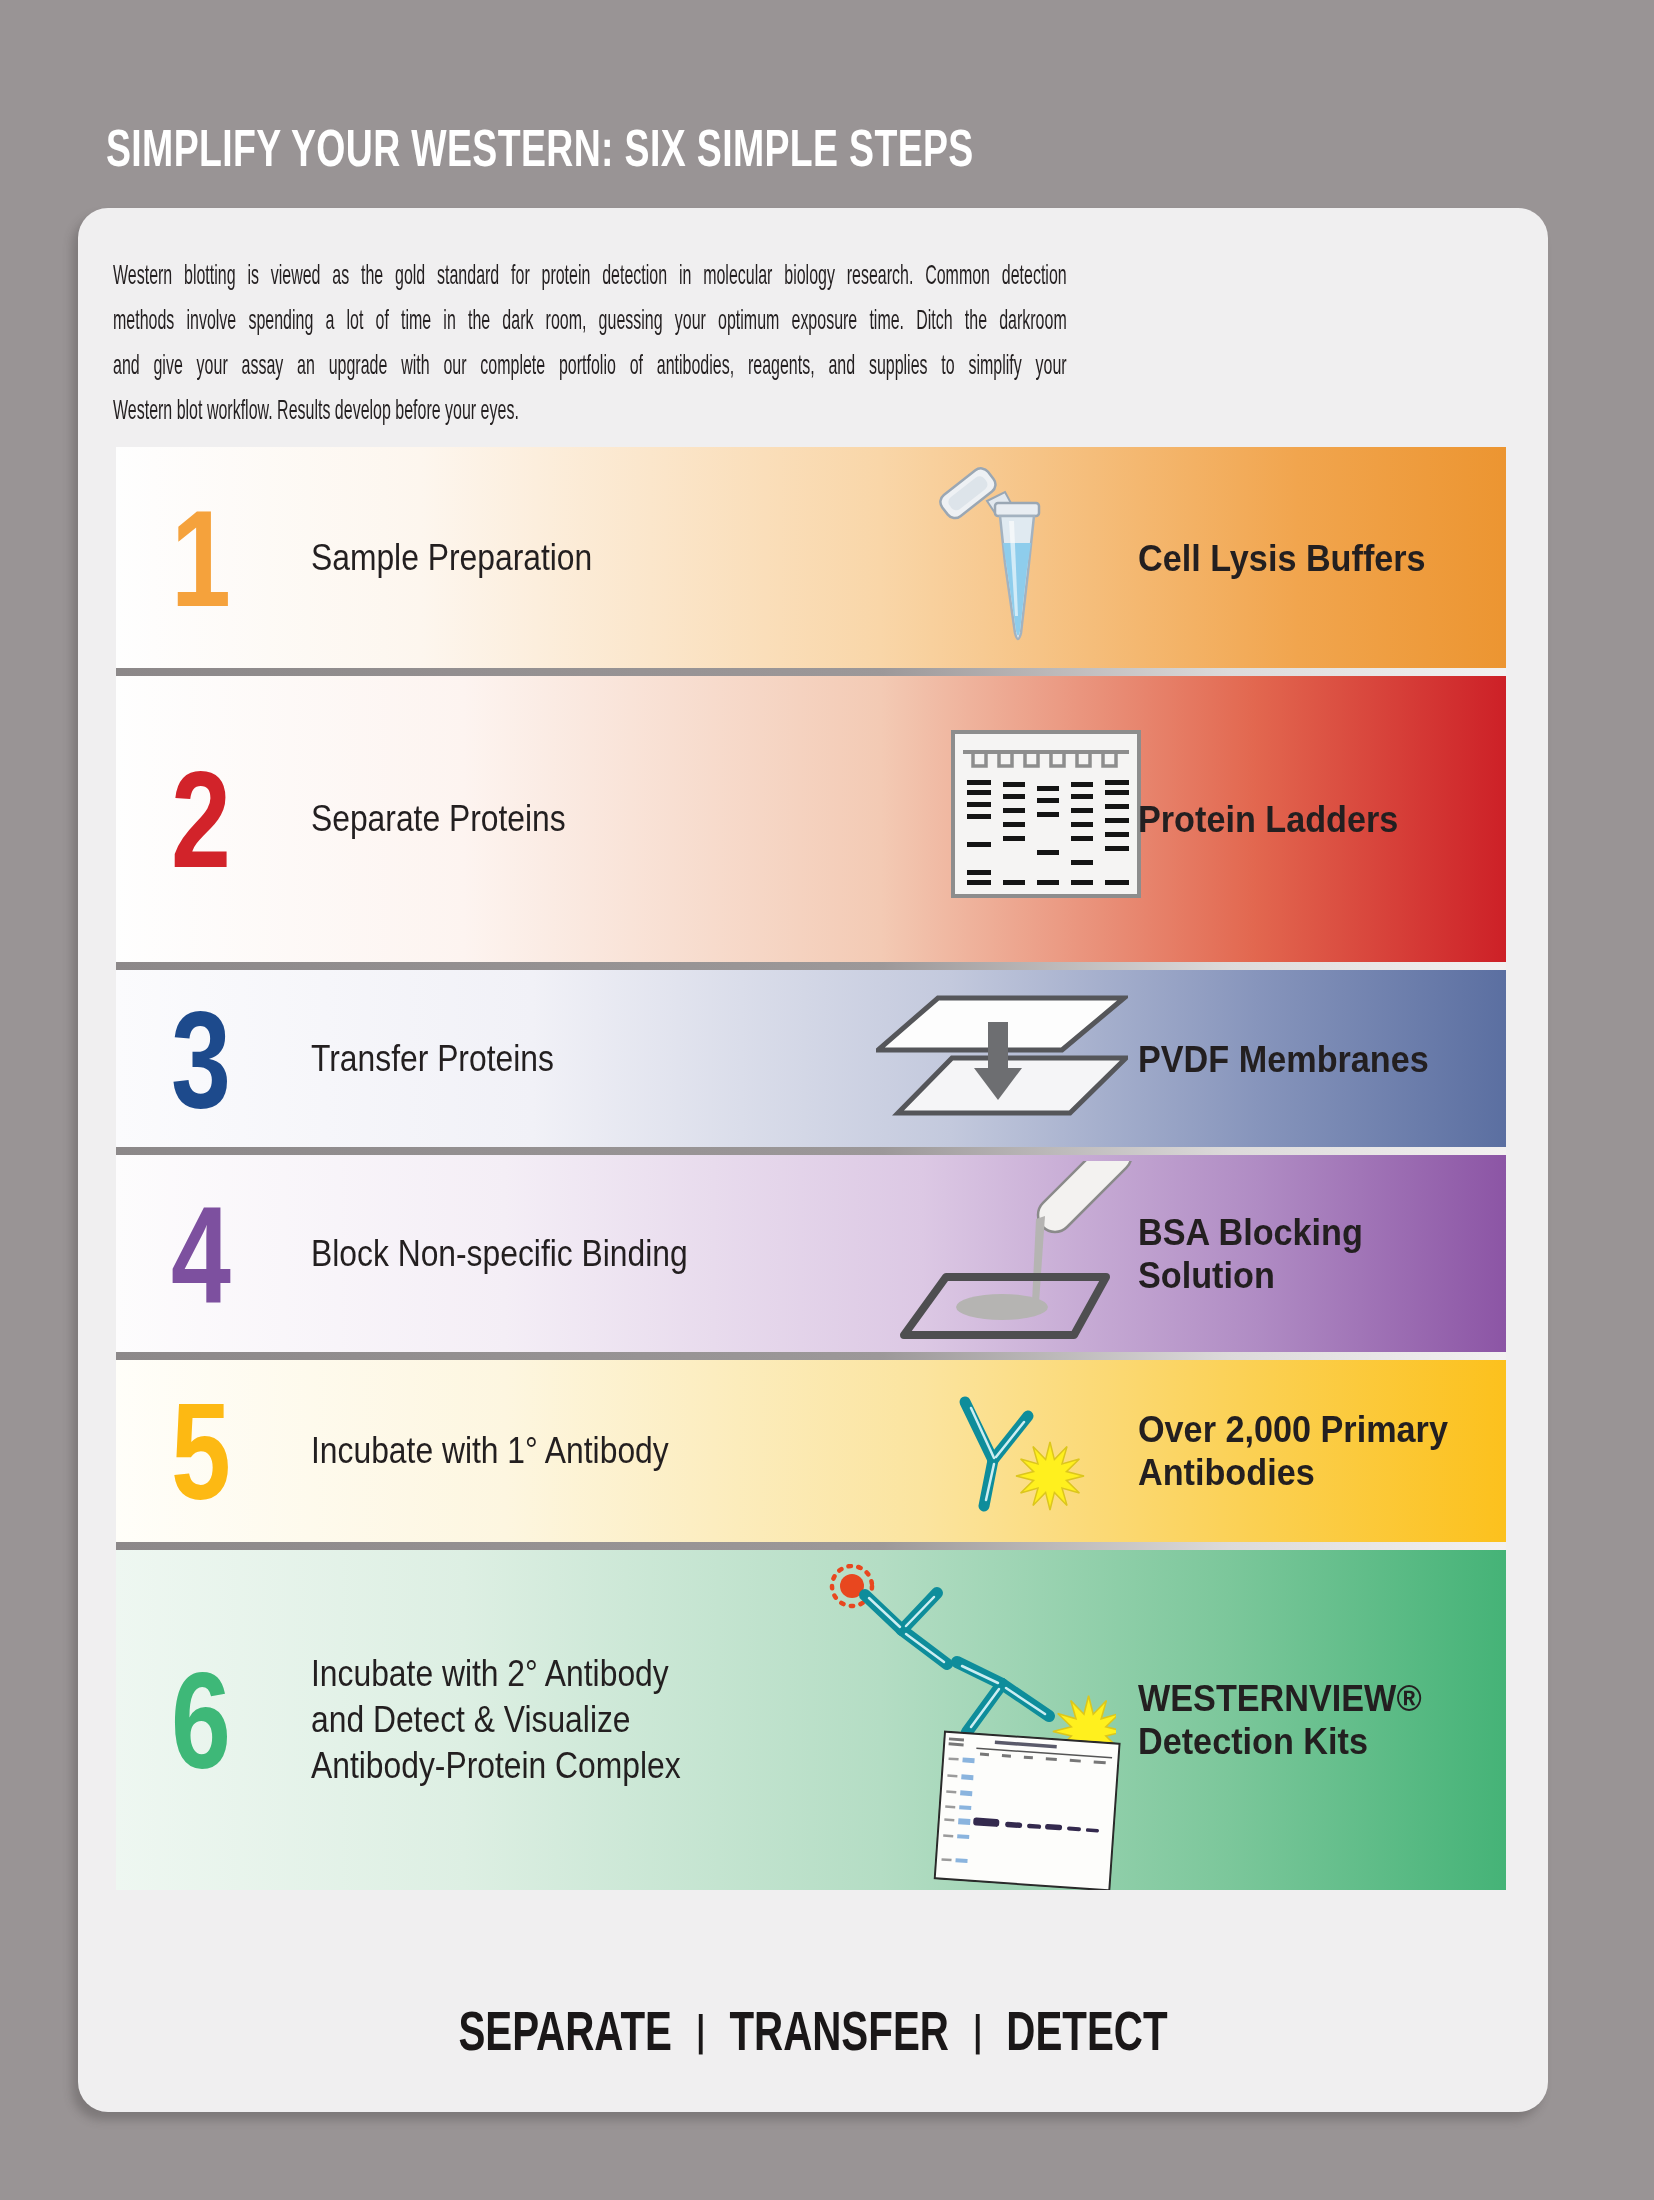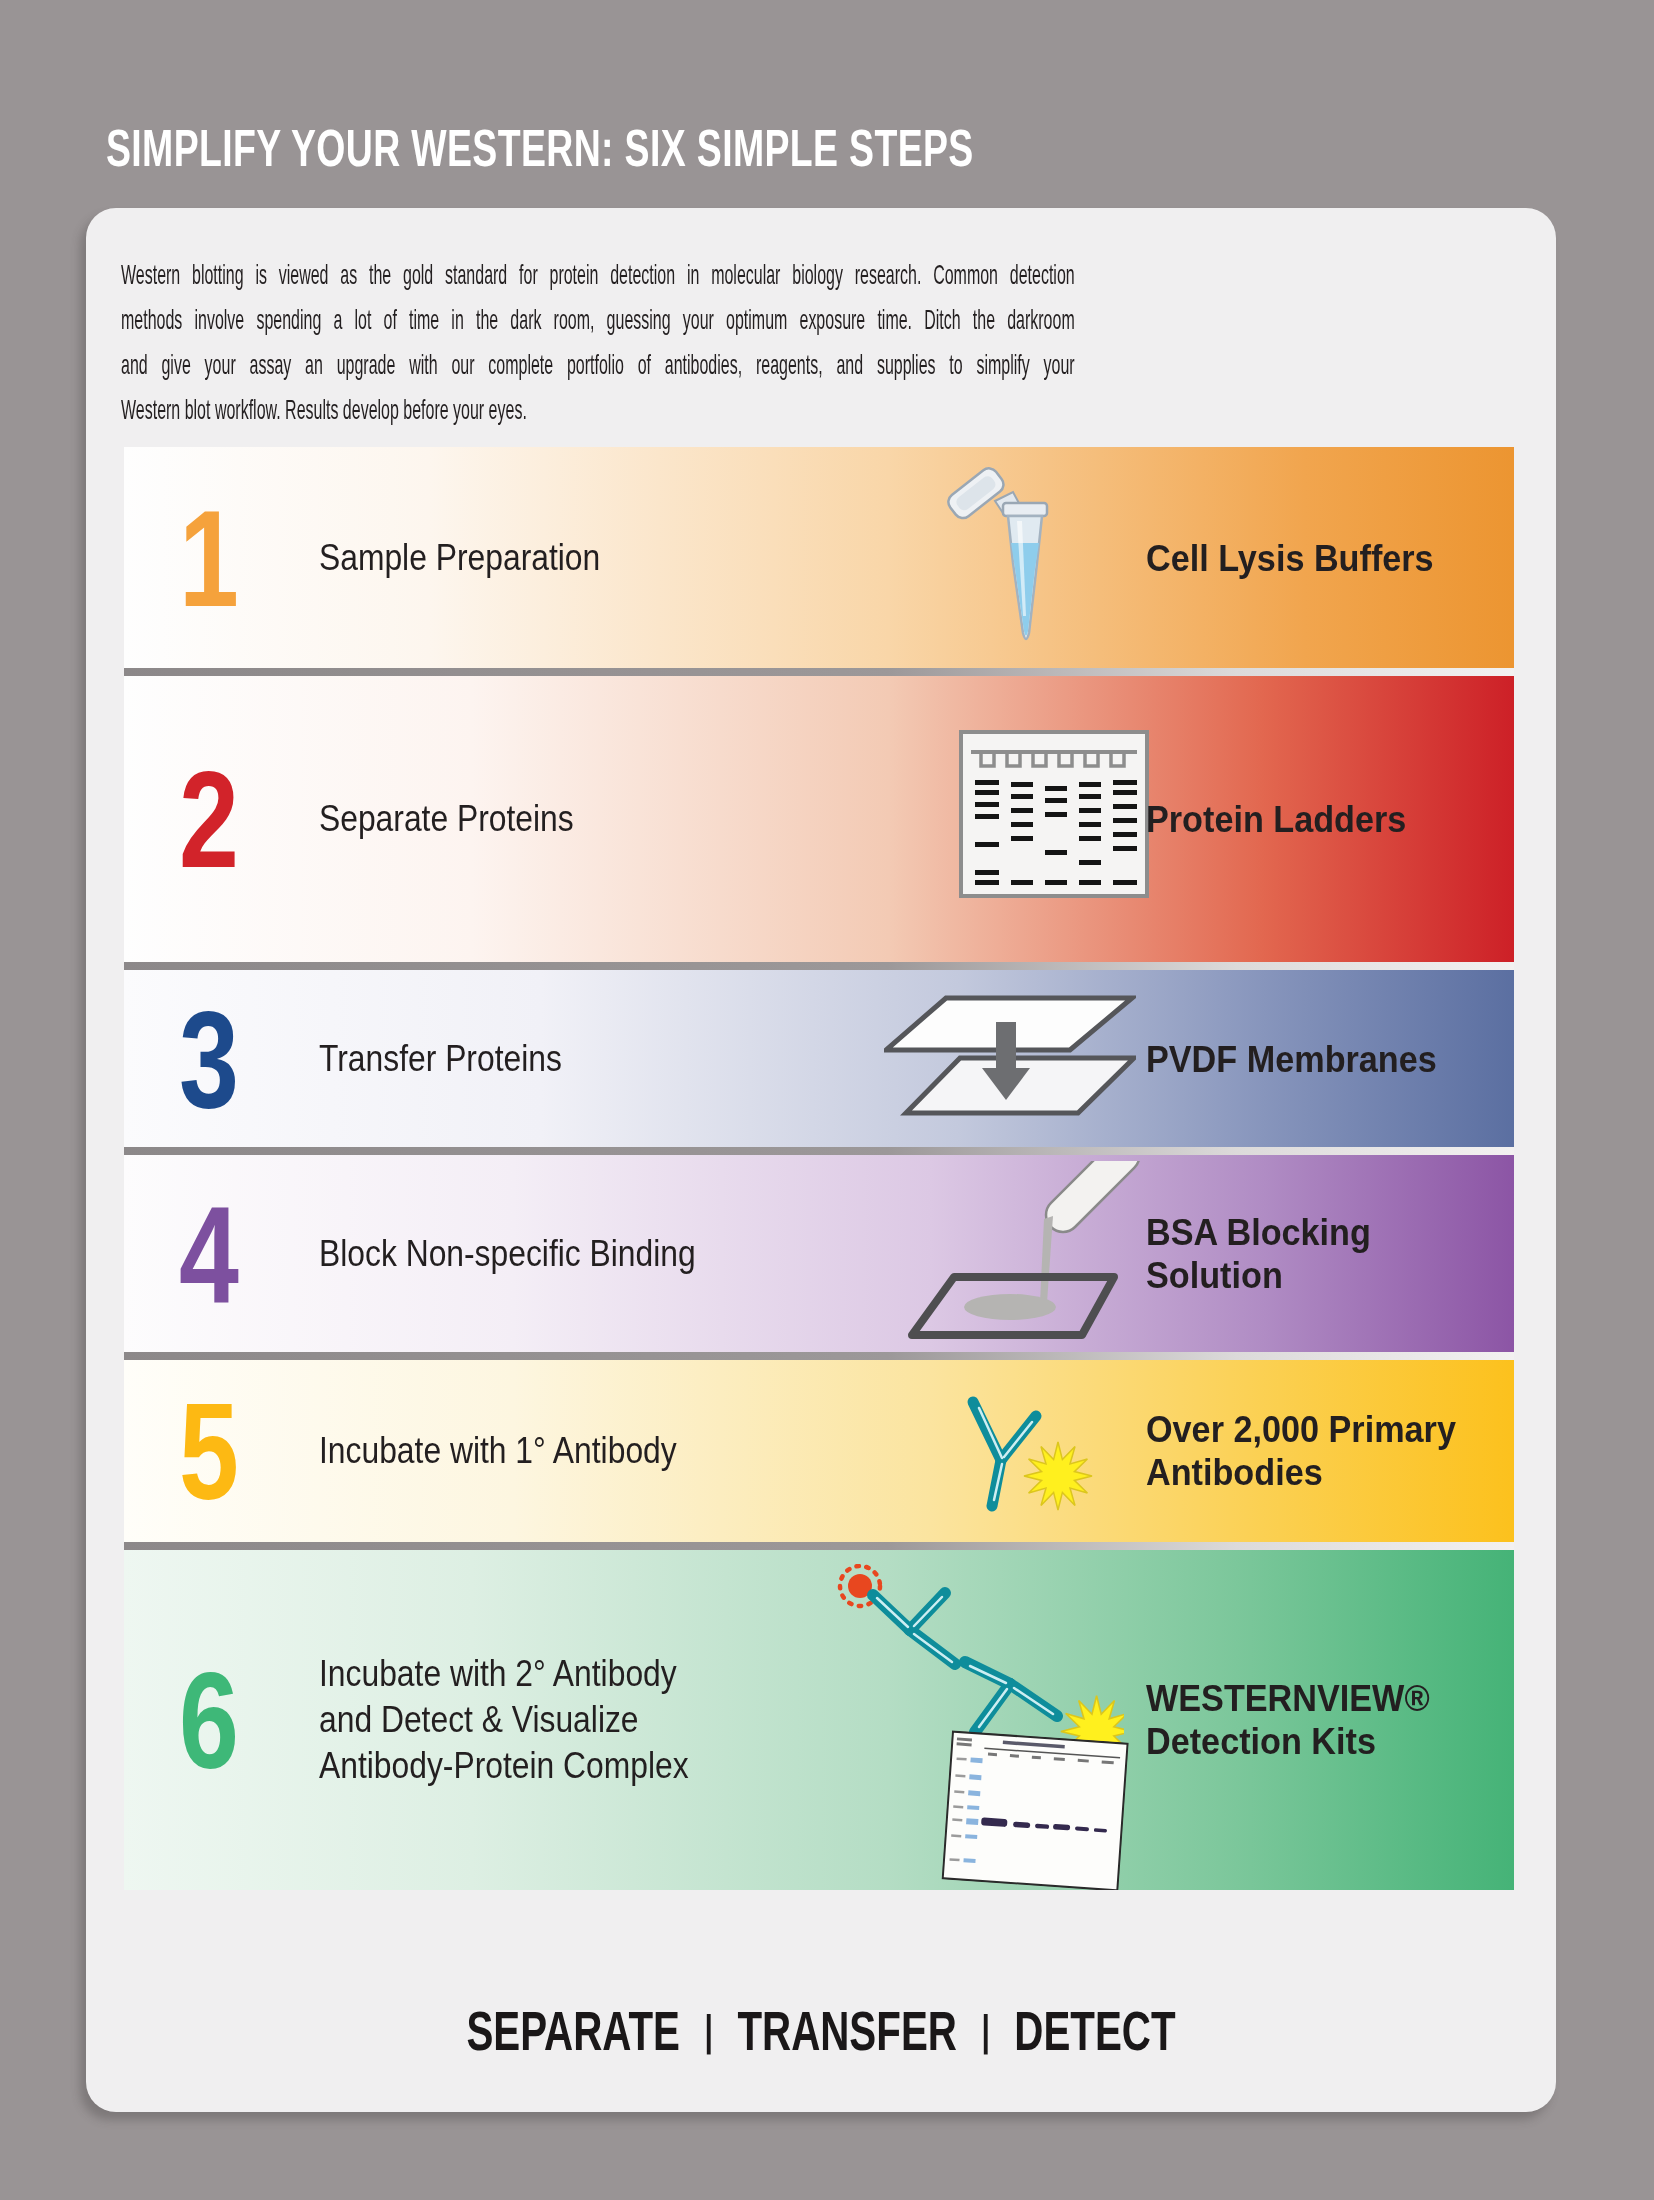--- a/index.html
+++ b/index.html
@@ -10,21 +10,21 @@
     color:#231f20;
   }
   .page-title{
     position:absolute;left:106px;top:122px;margin:0;
     color:#ffffff;font-size:52px;font-weight:700;line-height:52px;
     white-space:nowrap;
     transform:scaleX(0.72);transform-origin:left center;
     letter-spacing:0.5px;
   }
   .card{
-    position:absolute;left:86px;top:208px;width:1470px;height:1904px;
+    position:absolute;left:78px;top:208px;width:1470px;height:1904px;
     background:#f0eff0;border-radius:30px;
     box-shadow:-6px 8px 10px rgba(55,50,52,0.28);
   }
   
   .intro{
     position:absolute;left:35px;top:44px;width:1700px;
     font-size:28.5px;line-height:45px;color:#231f20;
     transform:scaleX(0.561);transform-origin:left top;
   }
   .intro .line{text-align:justify;text-align-last:justify;white-space:nowrap}

